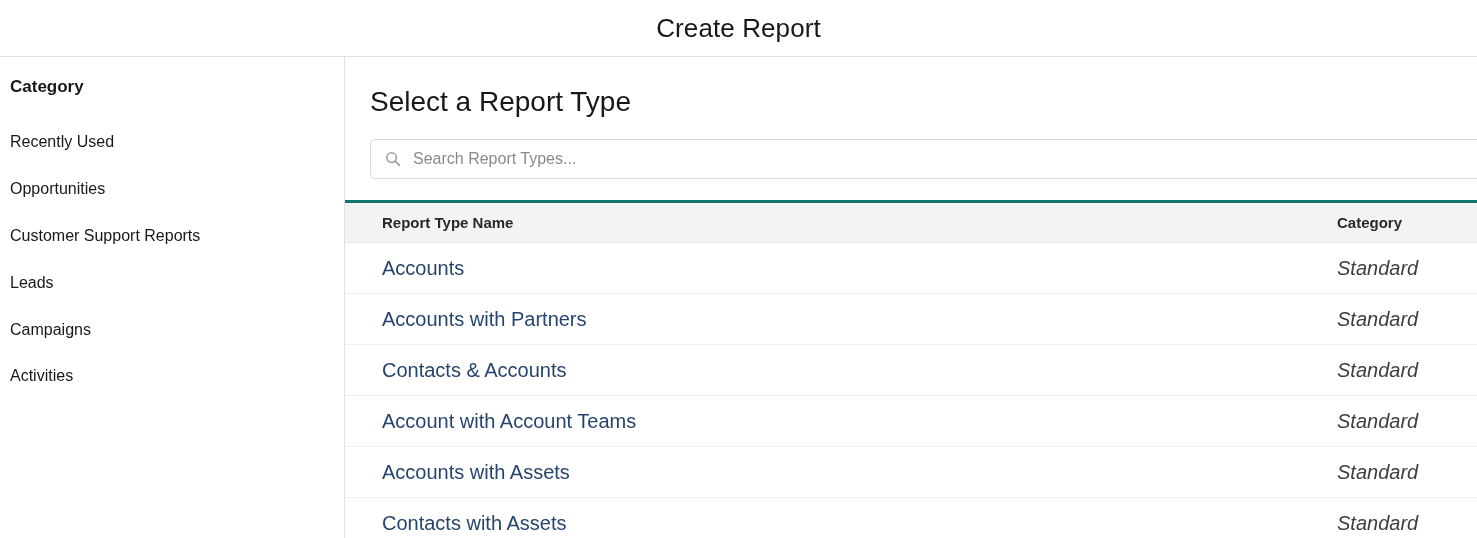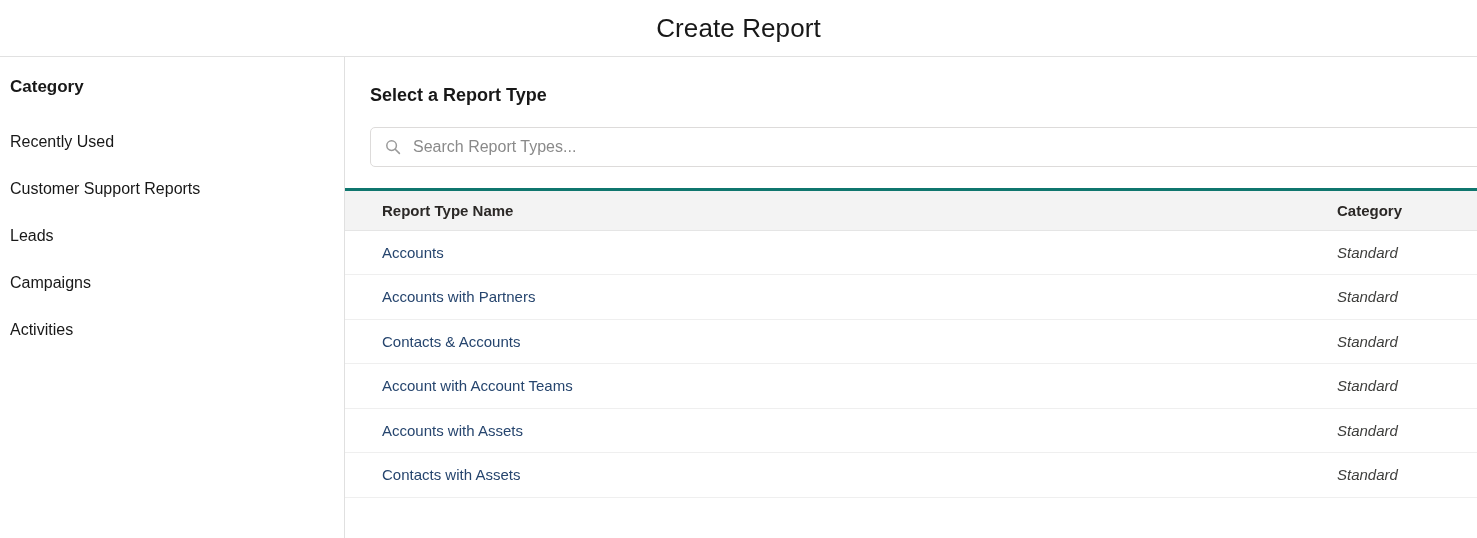--- a/index.html
+++ b/index.html
@@ -87,22 +87,22 @@
     flex-direction: column;
     background: #ffffff;
     overflow: hidden;
   }
 
   .content-head {
     padding: 28px 0 0 25px;
     flex: 0 0 auto;
   }
   .content-title {
-    font-size: 18px;
-    font-weight: 700;
+    font-size: 28px;
+    font-weight: 400;
     color: #181818;
     line-height: 1.2;
     margin-bottom: 20px;
   }
 
   .search-wrap {
     position: relative;
     height: 40px;
     margin-bottom: 21px;
     margin-right: -20px;
@@ -158,21 +158,21 @@
     text-align: left;
     padding: 11px 0 11px 37px;
     border-bottom: 1px solid #e5e5e5;
     white-space: nowrap;
   }
   th.col-category, td.col-category {
     width: 177px;
     padding-left: 15px;
   }
   table.report-table tbody td {
-    font-size: 15px;
+    font-size: 20px;
     padding: 12px 0 12px 37px;
     border-bottom: 1px solid #efefef;
     white-space: nowrap;
     line-height: 1.3;
   }
   td.col-name a {
     color: #26456e;
     text-decoration: none;
     cursor: pointer;
   }
@@ -190,20 +190,23 @@
     <div class="modal-title">Create Report</div>
   </div>
 
   <div class="modal-body">
 
     <div class="sidebar">
       <div class="sidebar-heading">Category</div>
       <ul class="sidebar-list">
         <li class="sidebar-item">
           <span>Recently Used</span>
+        </li>
+        <li class="sidebar-item">
+          <span>Opportunities</span>
         </li>
         <li class="sidebar-item">
           <span>Customer Support Reports</span>
         </li>
         <li class="sidebar-item">
           <span>Leads</span>
         </li>
         <li class="sidebar-item">
           <span>Campaigns</span>
         </li>

